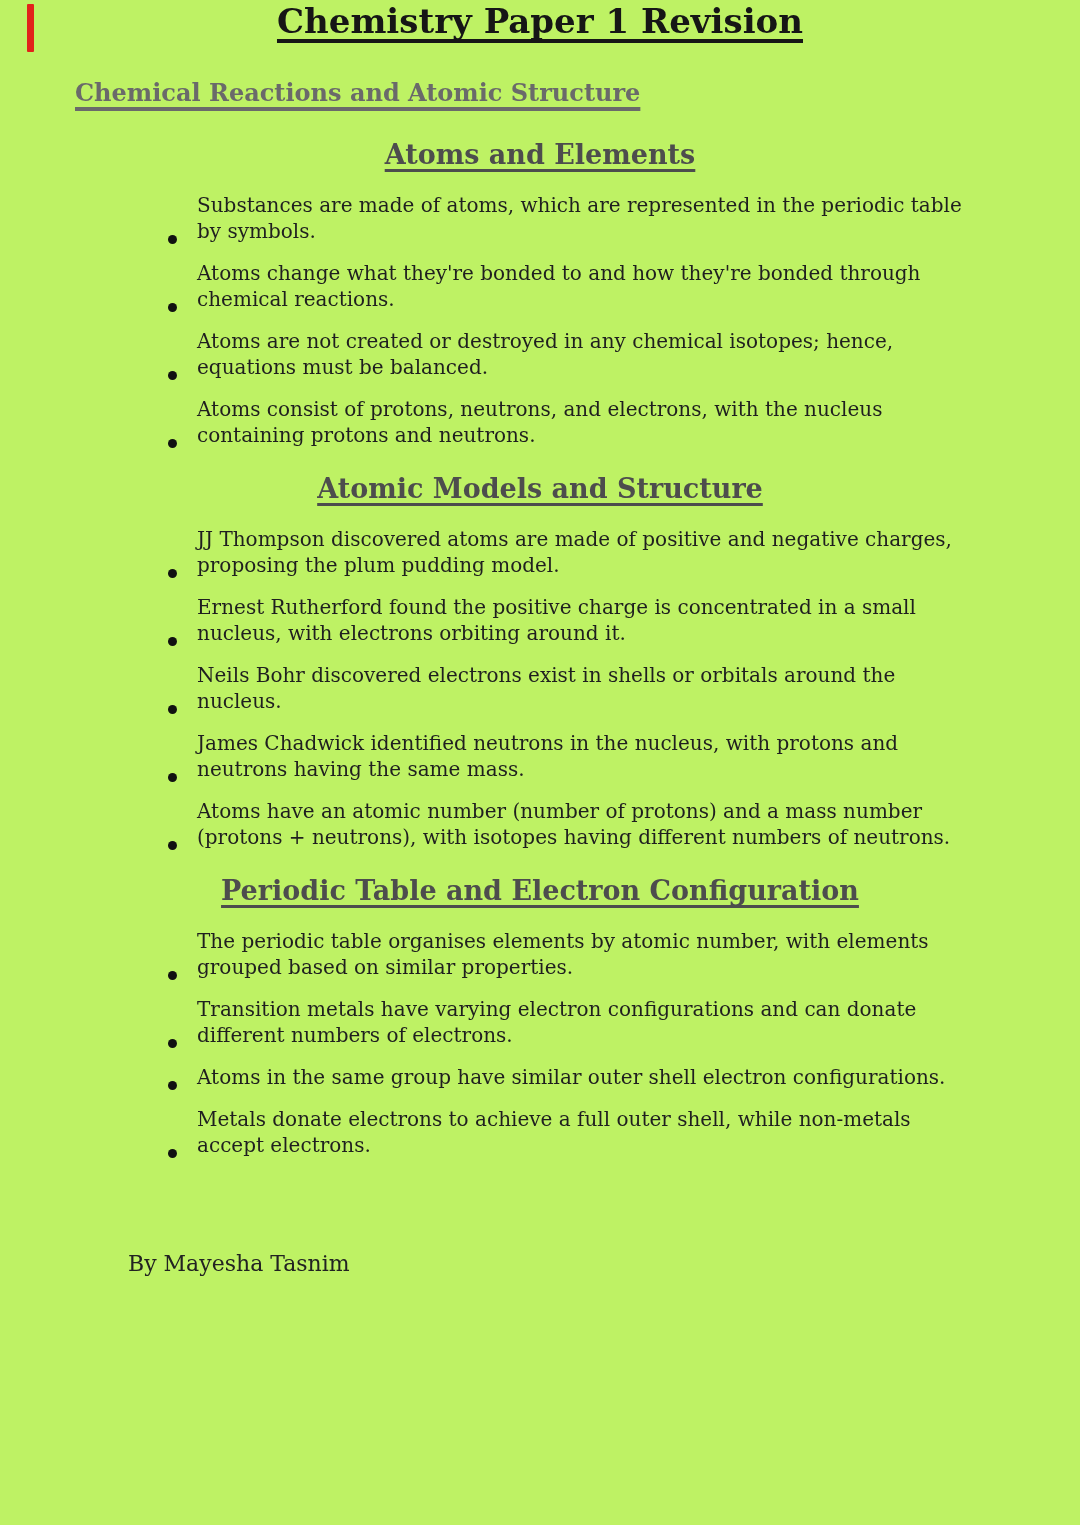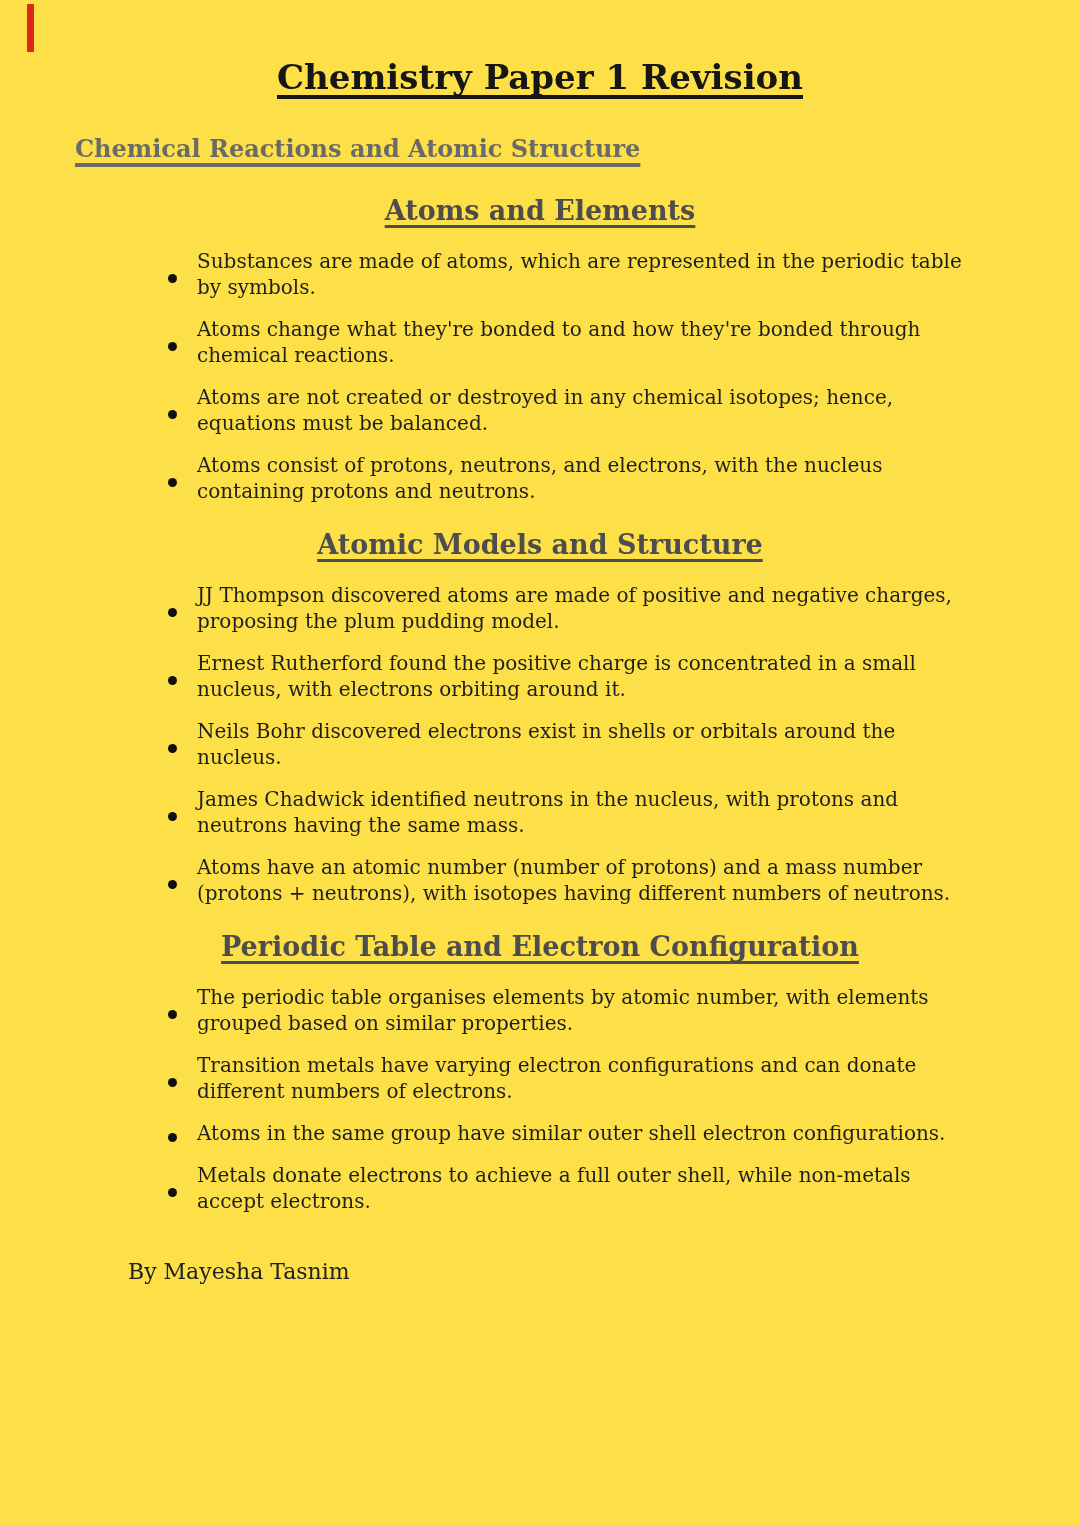--- a/index.html
+++ b/index.html
@@ -1,25 +1,24 @@
 <!DOCTYPE html>
 <html><head>
 <meta charset="utf-8">
 <style>
   html, body { margin: 0; padding: 0; background: #ffffff; }
   .page {
     position: relative;
     width: 1080px;
     height: 1525px;
-    background: #fde047;
+    background: #bef264;
     overflow: hidden;
     font-family: "DejaVu Serif", serif;
     color: #1f1f1f;
     box-sizing: border-box;
-    padding-top: 56px;
   }
   .flag {
     position: absolute;
     left: 27px;
     top: 4px;
     width: 7px;
     height: 48px;
     background: #e2231a;
     border-radius: 1px;
   }
@@ -59,40 +58,40 @@
     text-decoration-skip-ink: none;
   }
   section ul.bullets {
     list-style: none;
     margin: 20px 0 0 168px;
     padding: 0;
     width: 795px;
   }
   ul.bullets li.item {
     display: flex;
-    align-items: center;
+    align-items: flex-end;
     margin: 16px 0 16px 0;
   }
   .dot {
     flex: 0 0 auto;
     width: 9px;
     height: 9px;
     border-radius: 50%;
     background: #111111;
     margin: 9px 20px 0 0;
   }
   .txt {
     font-size: 20px;
     line-height: 26px;
     color: #1f1f1f;
     white-space: pre-line;
     max-width: 766px;
   }
   p.footer {
-    margin: 44px 0 0 128px;
+    margin: 92px 0 0 128px;
     font-size: 22px;
     line-height: 28px;
     color: #222222;
   }
 </style>
 </head>
 <body>
 
 <div class="page">
 

